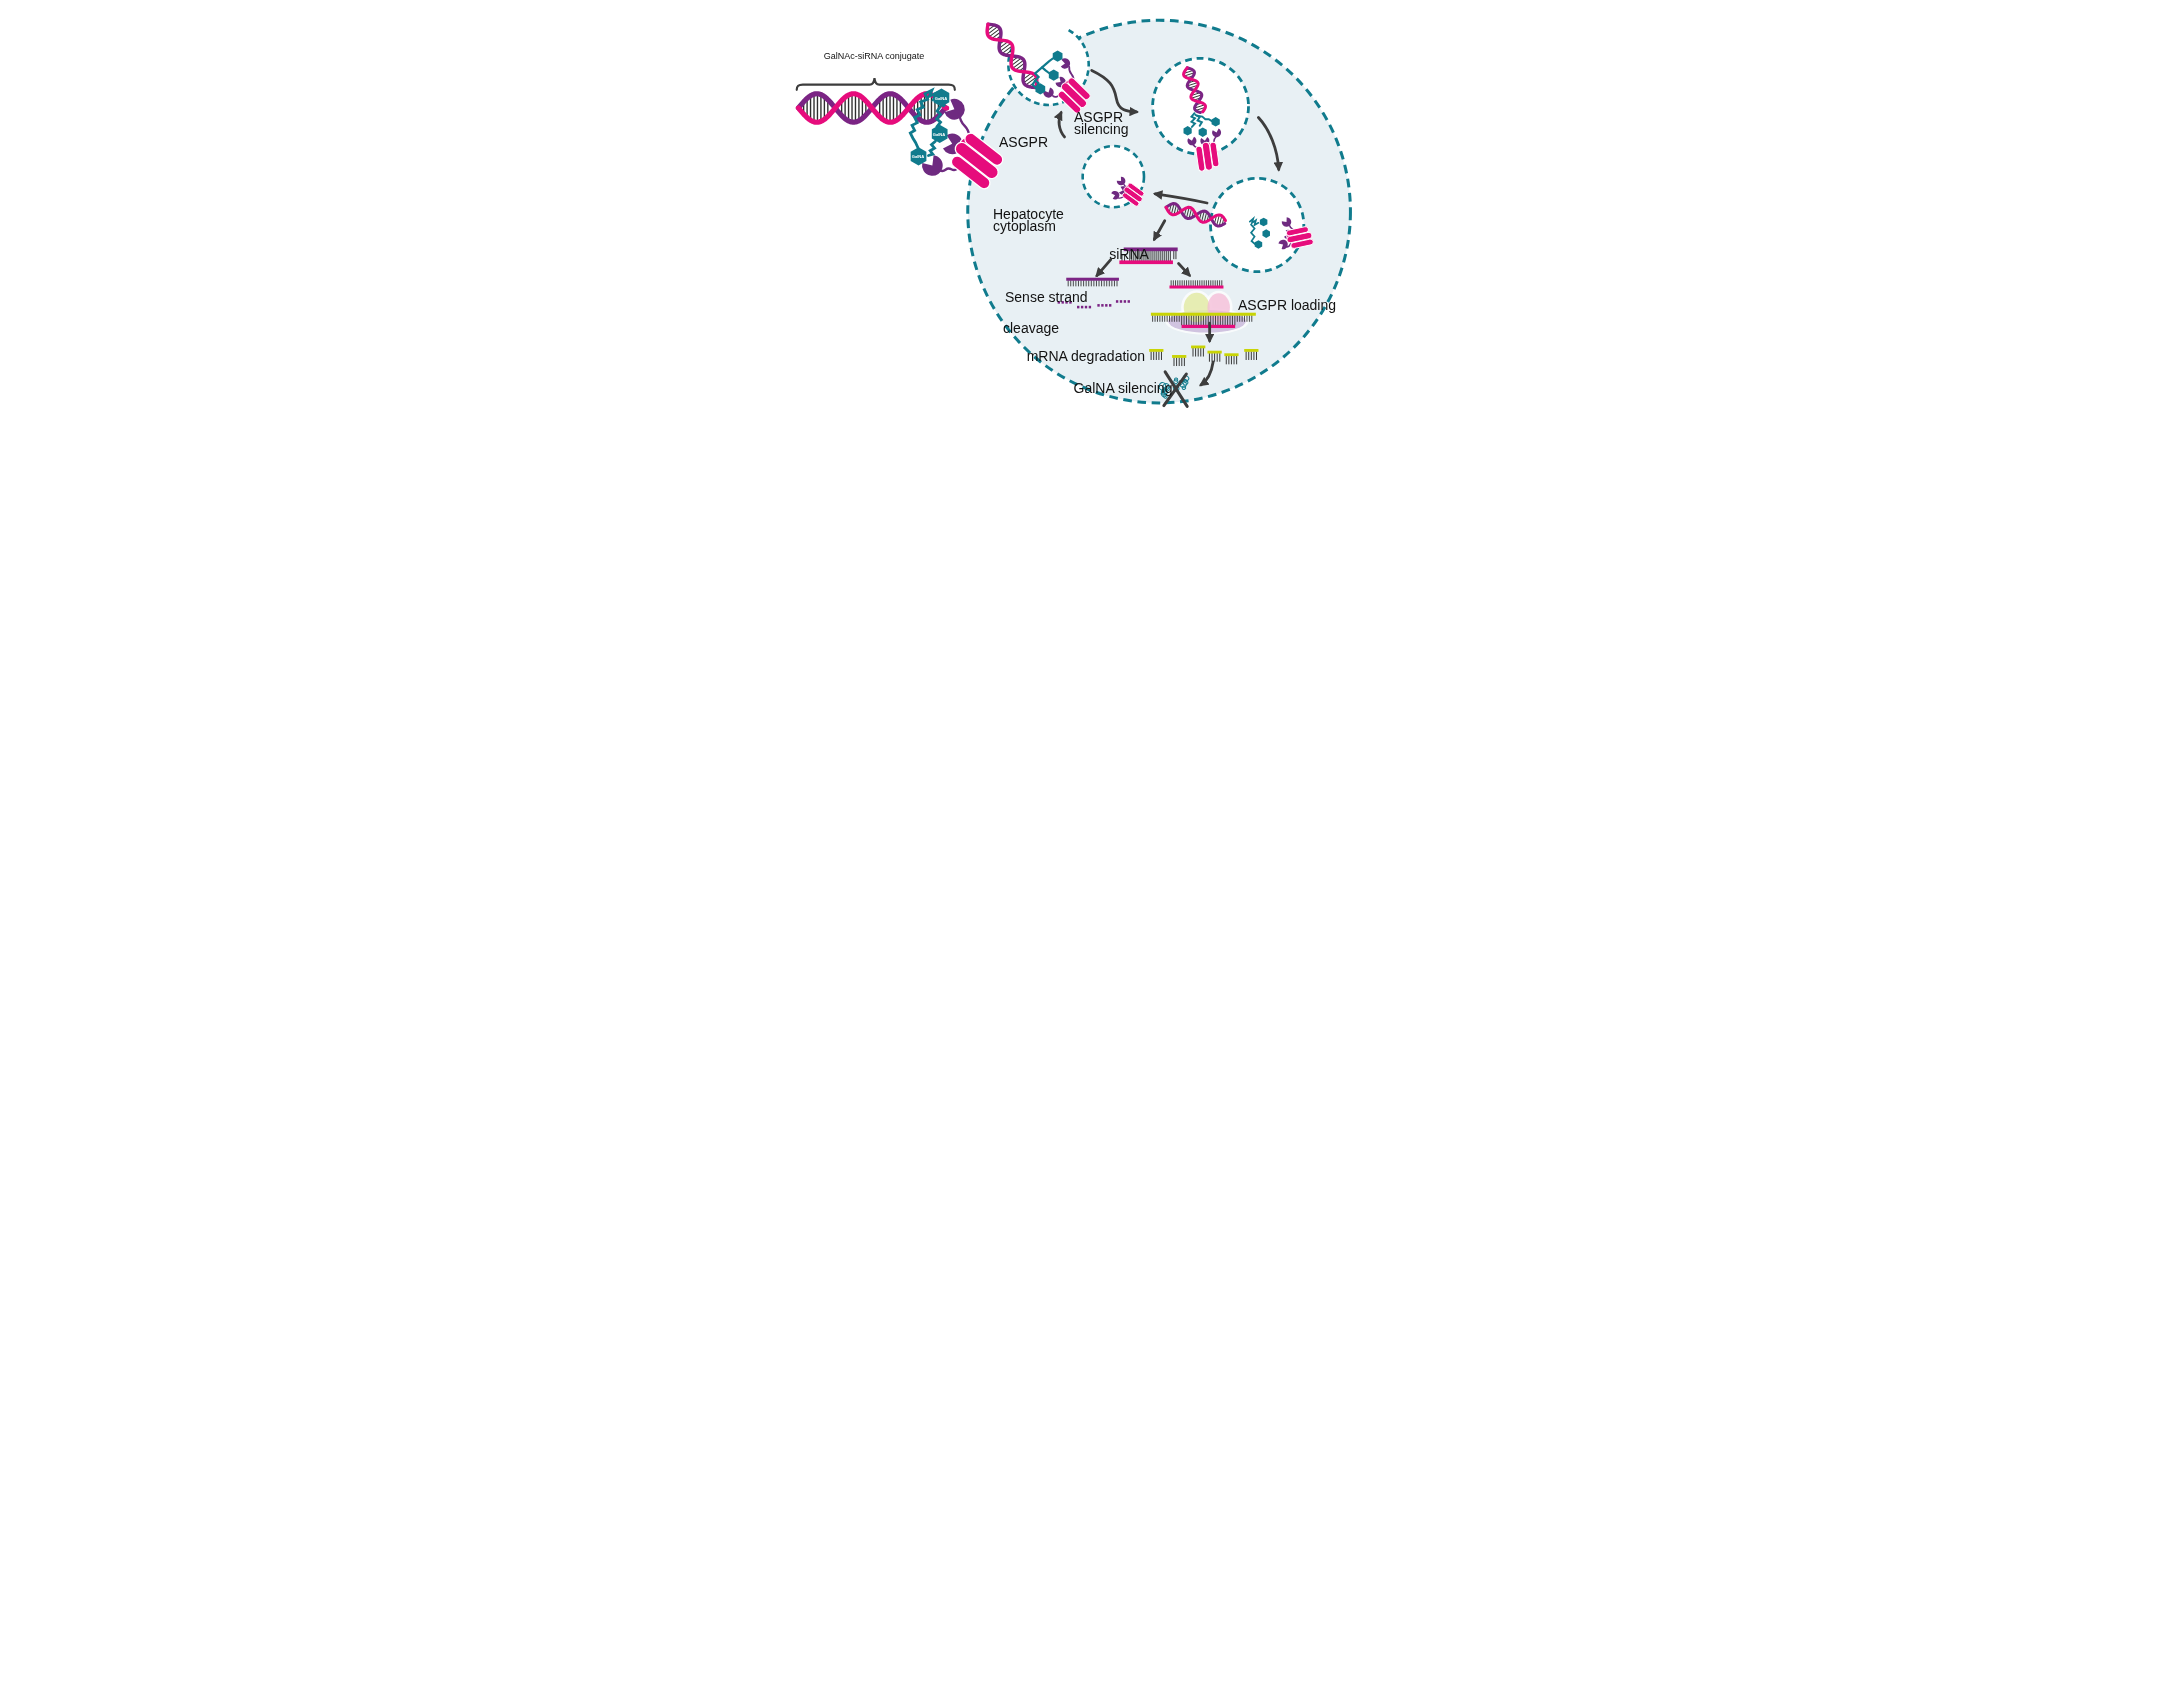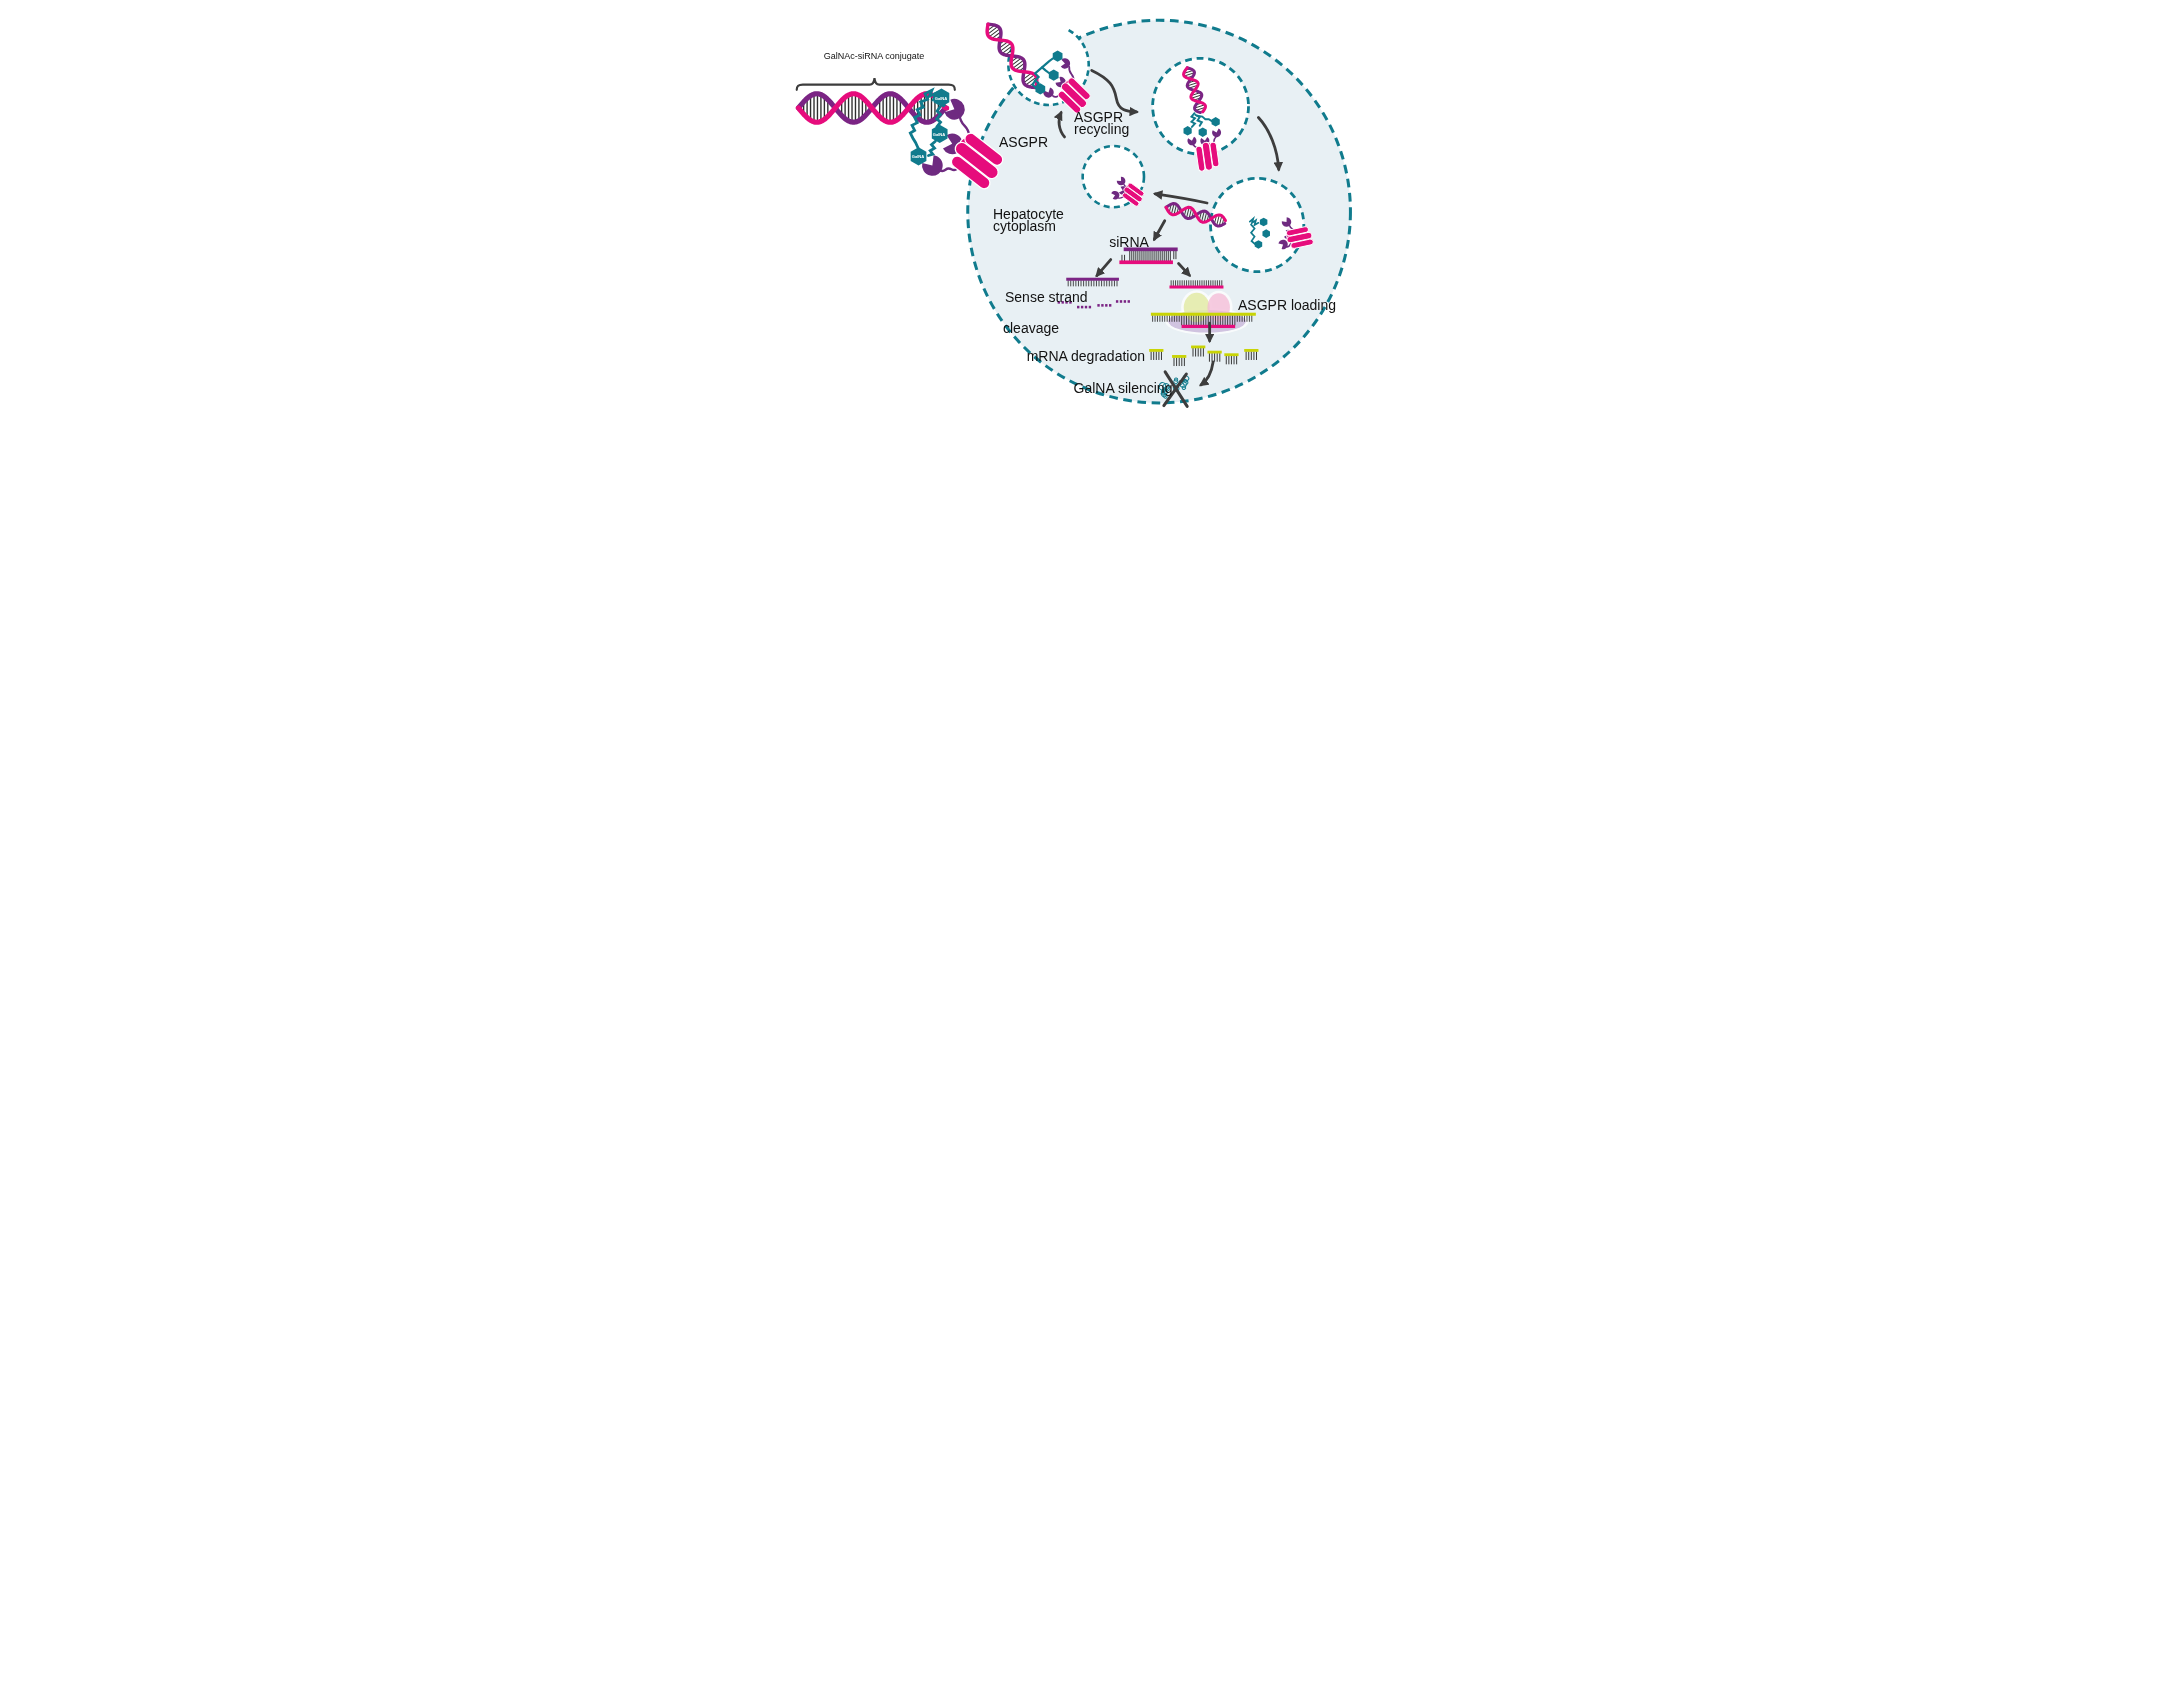--- a/index.html
+++ b/index.html
@@ -470,23 +470,23 @@
         <path d="M 981,838 C 977,866 966,882 953,891" fill="none" stroke="#3D3D3D" stroke-width="6.5" stroke-linecap="round" marker-end="url(#ah)"></path>
       </g>
   </svg>
 
   <div class="lbl title center" style="left:85px;top:51px;">GalNAc-siRNA conjugate</div>
   <div class="hexlbl" style="left:152px;top:98px;">GalNA</div>
   <div class="hexlbl" style="left:150px;top:134px;">GalNA</div>
   <div class="hexlbl" style="left:129px;top:156px;">GalNA</div>
   <div class="lbl" style="left:210px;top:134px;">ASGPR</div>
   <div class="lbl" style="left:285px;top:109px;">ASGPR</div>
-  <div class="lbl" style="left:285px;top:121px;">recycling</div>
+  <div class="lbl" style="left:285px;top:121px;">silencing</div>
   <div class="lbl" style="left:204px;top:206px;">Hepatocyte</div>
   <div class="lbl" style="left:204px;top:218px;">cytoplasm</div>
-  <div class="lbl center" style="left:340px;top:234px;">siRNA</div>
+  <div class="lbl center" style="left:340px;top:246px;">siRNA</div>
   <div class="lbl" style="left:216px;top:289px;">Sense strand</div>
   <div class="lbl" style="left:214px;top:320px;">cleavage</div>
   <div class="lbl" style="left:449px;top:297px;">ASGPR loading</div>
   <div class="lbl right" style="right:227px;top:348px;">mRNA degradation</div>
   <div class="lbl center" style="left:334px;top:380px;">GalNA silencing</div>
 </div>
 
 
 </body></html>

